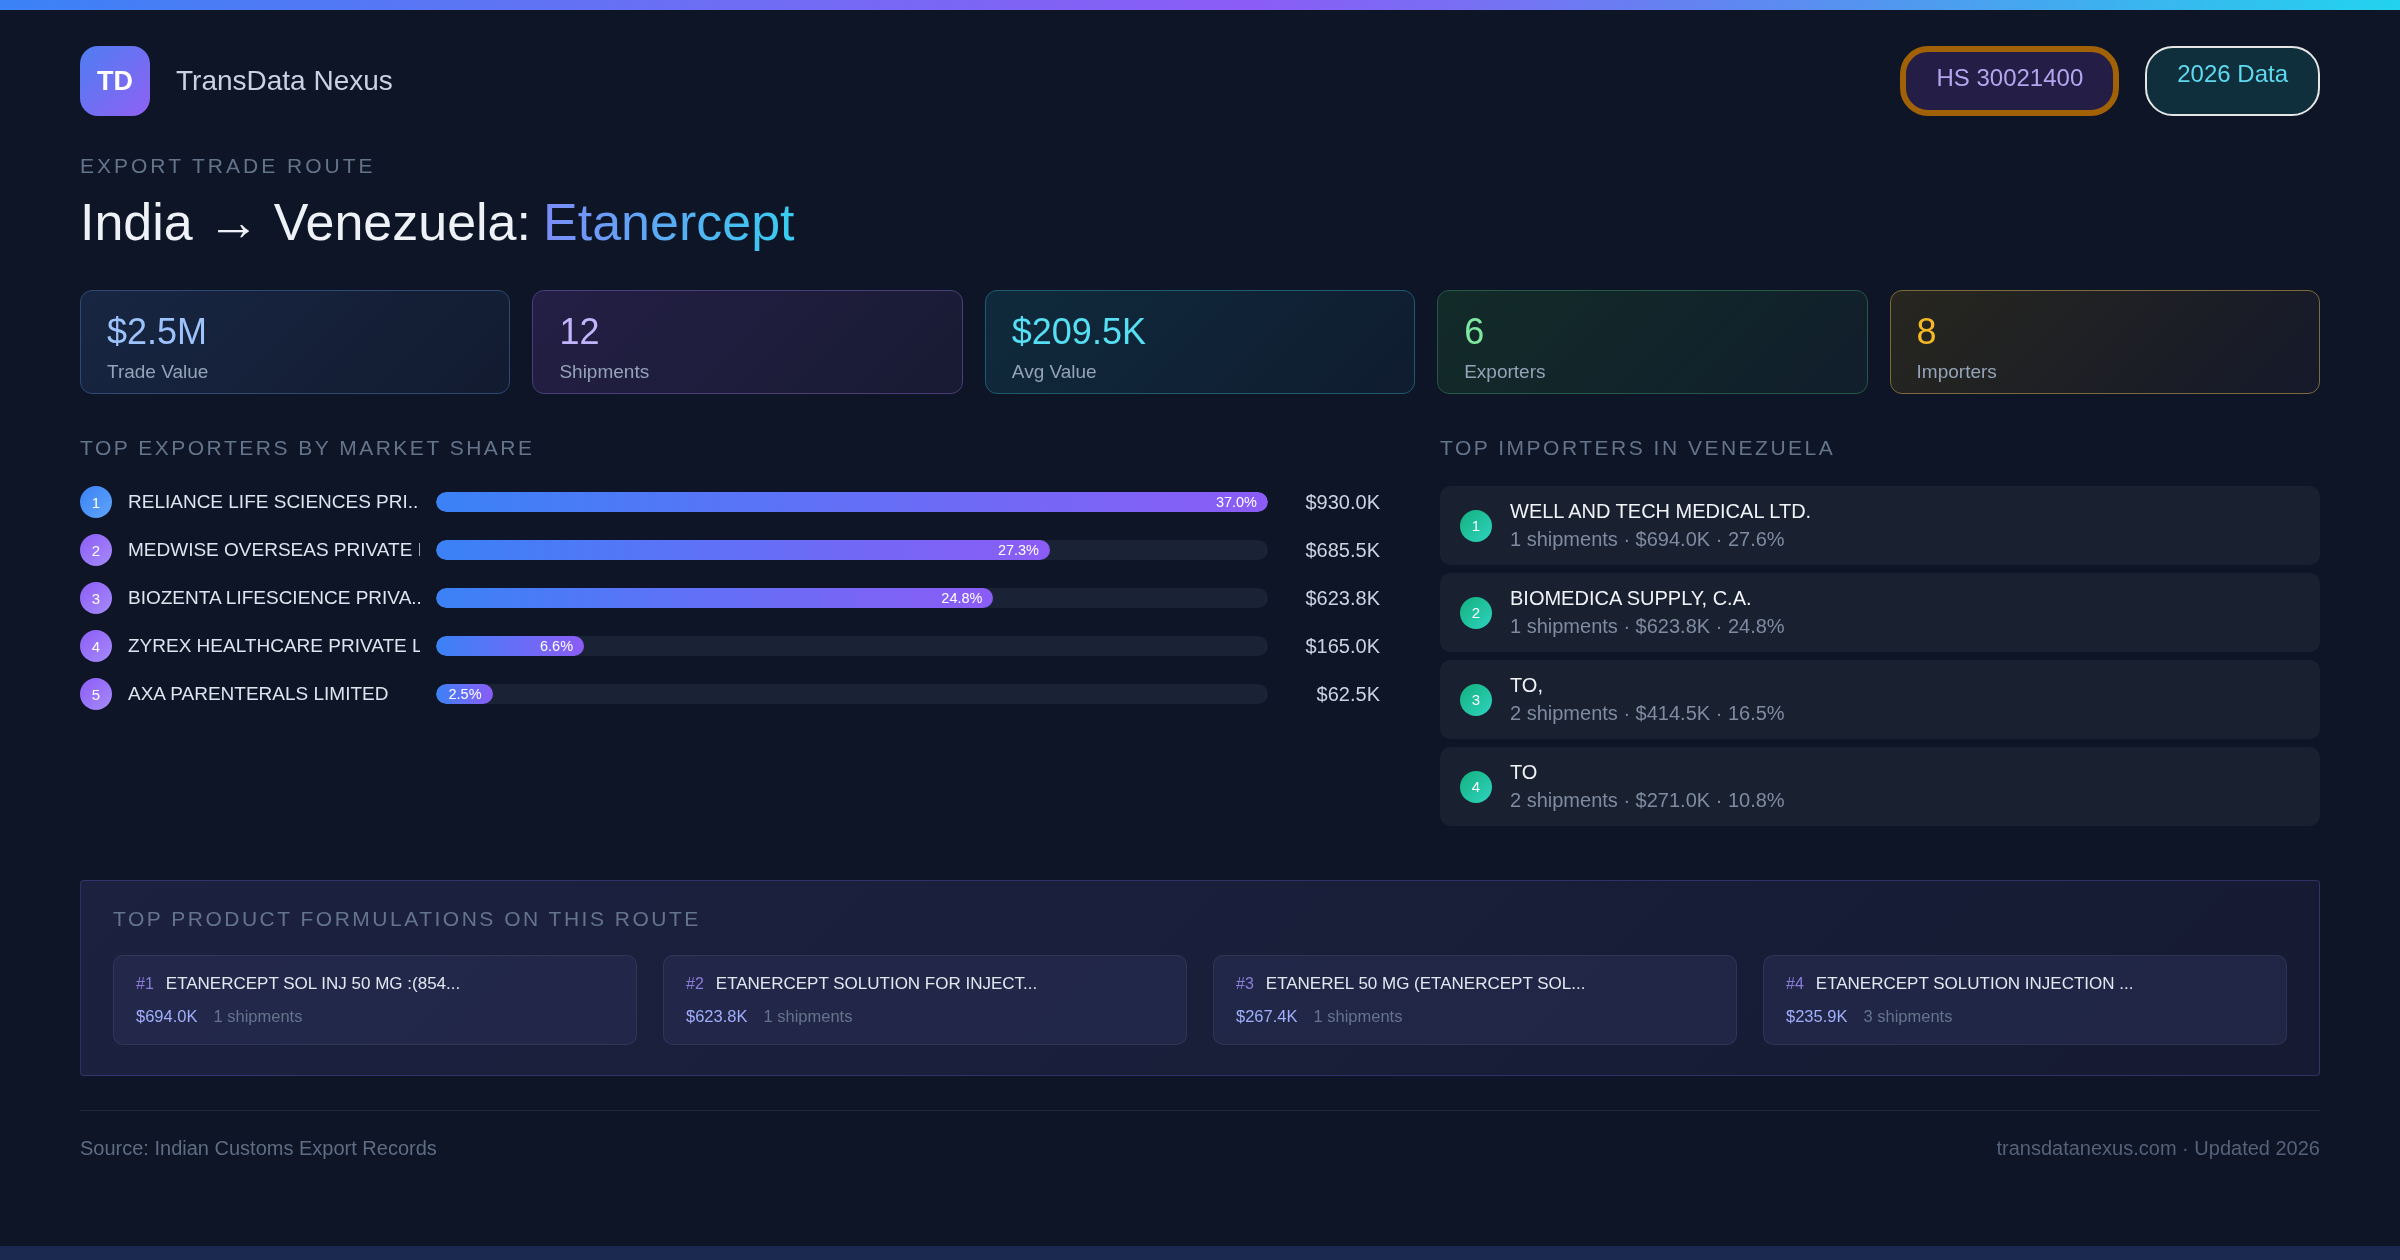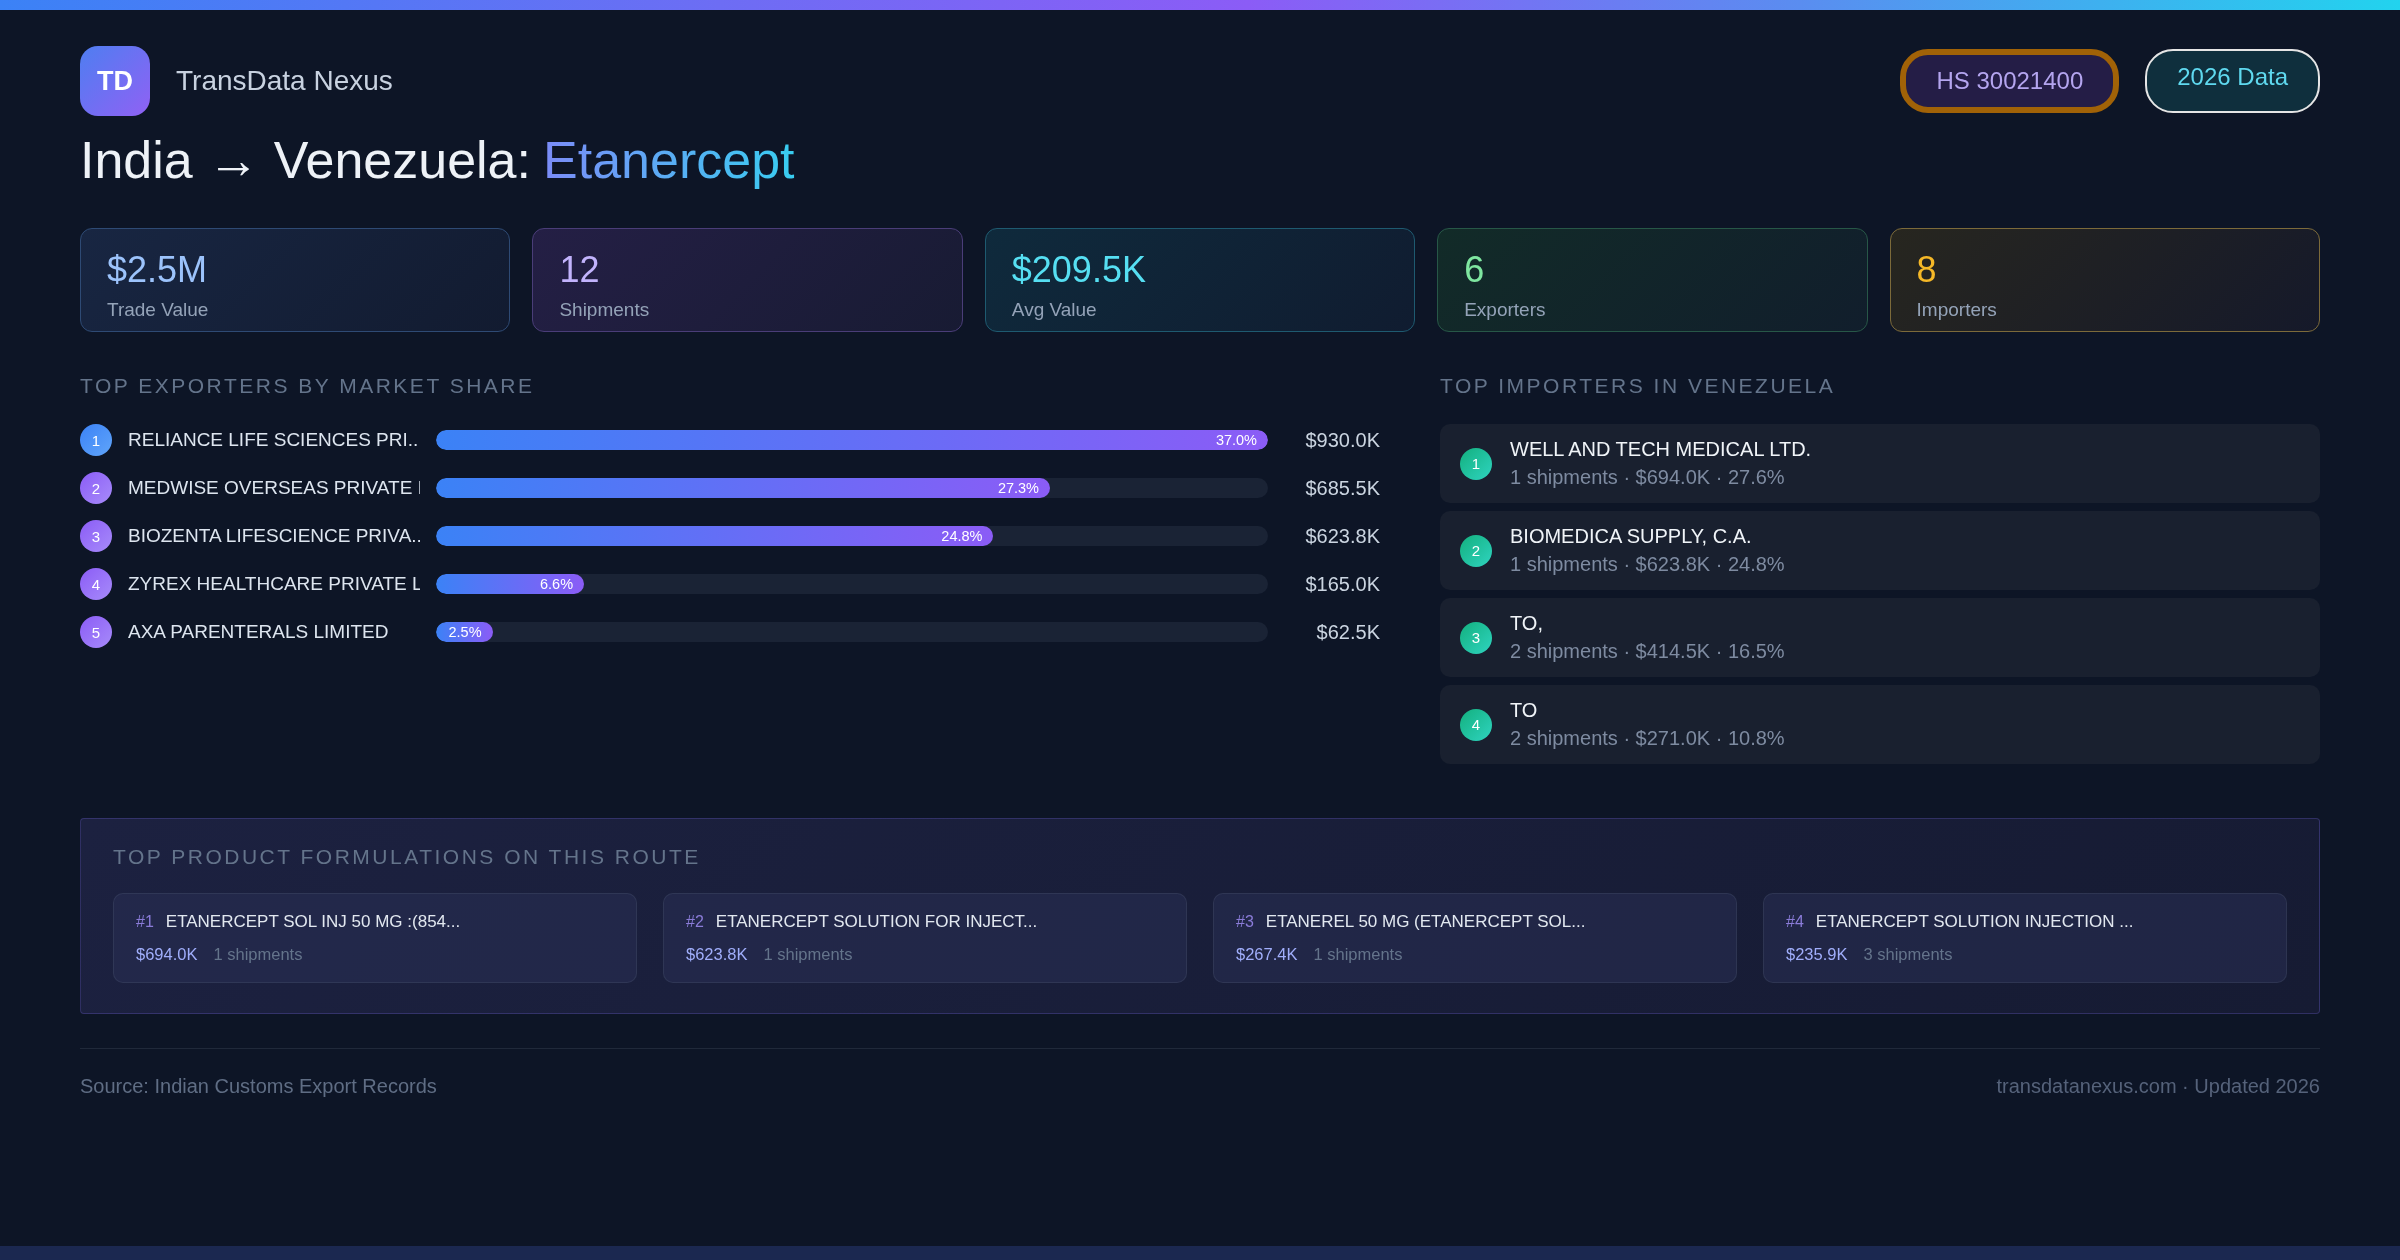--- a/index.html
+++ b/index.html
@@ -14,21 +14,21 @@
     height:10px; width:100%;
     background:linear-gradient(90deg,#3b82f6 0%,#6d6df4 30%,#8b5cf6 52%,#5a8df0 75%,#22d3ee 100%);
   }
   .bottomstrip {
     position:absolute; bottom:0; left:0; width:100%; height:14px;
     background:#1b2850;
   }
   .container { padding:0 80px; }
 
   
-  .header { margin-top:36px; display:flex; justify-content:space-between; align-items:center; }
+  .header { margin-top:36px; display:flex; justify-content:space-between; }
   .header-left { display:flex; align-items:center; gap:26px; }
   .logo {
     width:70px; height:70px; border-radius:18px;
     background:linear-gradient(135deg,#4e7ef1,#9061f4);
     display:flex; align-items:center; justify-content:center;
     font-size:27px; font-weight:bold; color:#ffffff;
   }
   .app-name { font-size:28px; color:#c8d2e0; }
   .header-right { display:flex; gap:26px; }
   .pill {
@@ -138,20 +138,21 @@
     <div class="header-left">
       <div class="logo">TD</div>
       <div class="app-name">TransData Nexus</div>
     </div>
     <div class="header-right">
       <div class="pill pill-hs">HS 30021400</div>
       <div class="pill pill-year">2026 Data</div>
     </div>
   </div>
 
+  <div class="eyebrow">EXPORT TRADE ROUTE</div>
   <div class="title"><span>India → Venezuela:</span><span class="hl">Etanercept</span></div>
 
   <div class="stats">
     <div class="stat-card stat-blue">
       <div class="stat-value">$2.5M</div>
       <div class="stat-label">Trade Value</div>
     </div>
     <div class="stat-card stat-purple">
       <div class="stat-value">12</div>
       <div class="stat-label">Shipments</div>

